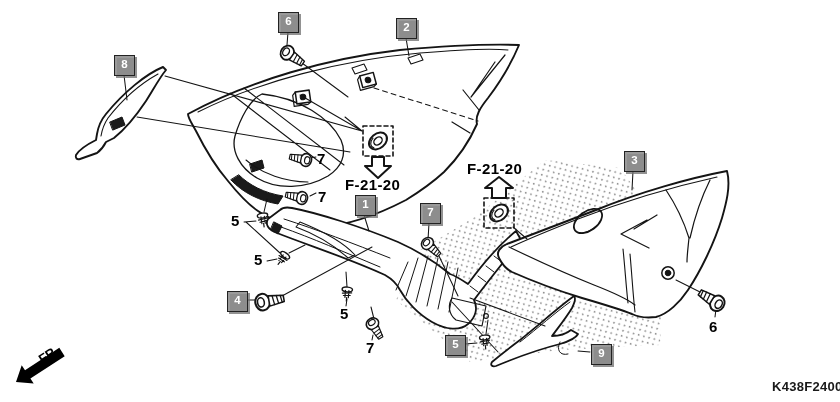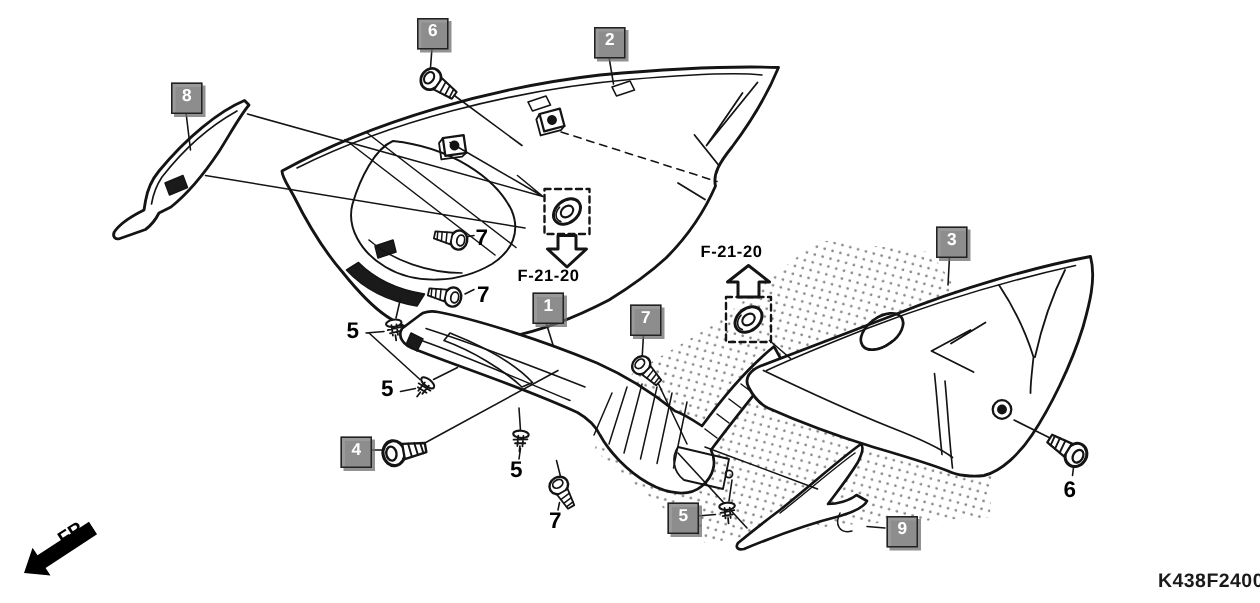--- a/index.html
+++ b/index.html
@@ -4,21 +4,21 @@
 <style>
   html,body{margin:0;padding:0;background:#e8e8e8;}
   .stage{position:relative;width:840px;height:402px;background:#ffffff;overflow:hidden;
          font-family:"Liberation Sans",sans-serif;}
   .art{position:absolute;left:0;top:0;}
   .callout{position:absolute;width:19px;height:19px;background:#8d8d8d;border:1px solid #222;
            box-shadow:2px 2px 0 #9a9a9a inset, 2px 2px 0 rgba(110,110,110,.75);
            color:#fff;font-size:11.5px;font-weight:bold;line-height:17px;text-align:center;
            cursor:pointer;user-select:none;}
   .numlbl{position:absolute;font-size:15px;font-weight:bold;color:#000;line-height:15px;}
-  .ref{position:absolute;font-size:11px;font-weight:800;color:#000;letter-spacing:.4px;
+  .ref{position:absolute;font-size:15px;font-weight:800;color:#000;letter-spacing:.4px;
        line-height:15px;white-space:nowrap;}
   .code{position:absolute;font-size:13px;font-weight:bold;color:#1a1a1a;letter-spacing:.3px;}
   .fr{position:absolute;font-size:13px;font-weight:bold;color:#000;transform:rotate(-33deg);}
 </style>
 </head>
 <body>
 
 <div class="stage">
 
   <svg class="art" width="840" height="402" viewBox="0 0 840 402">

